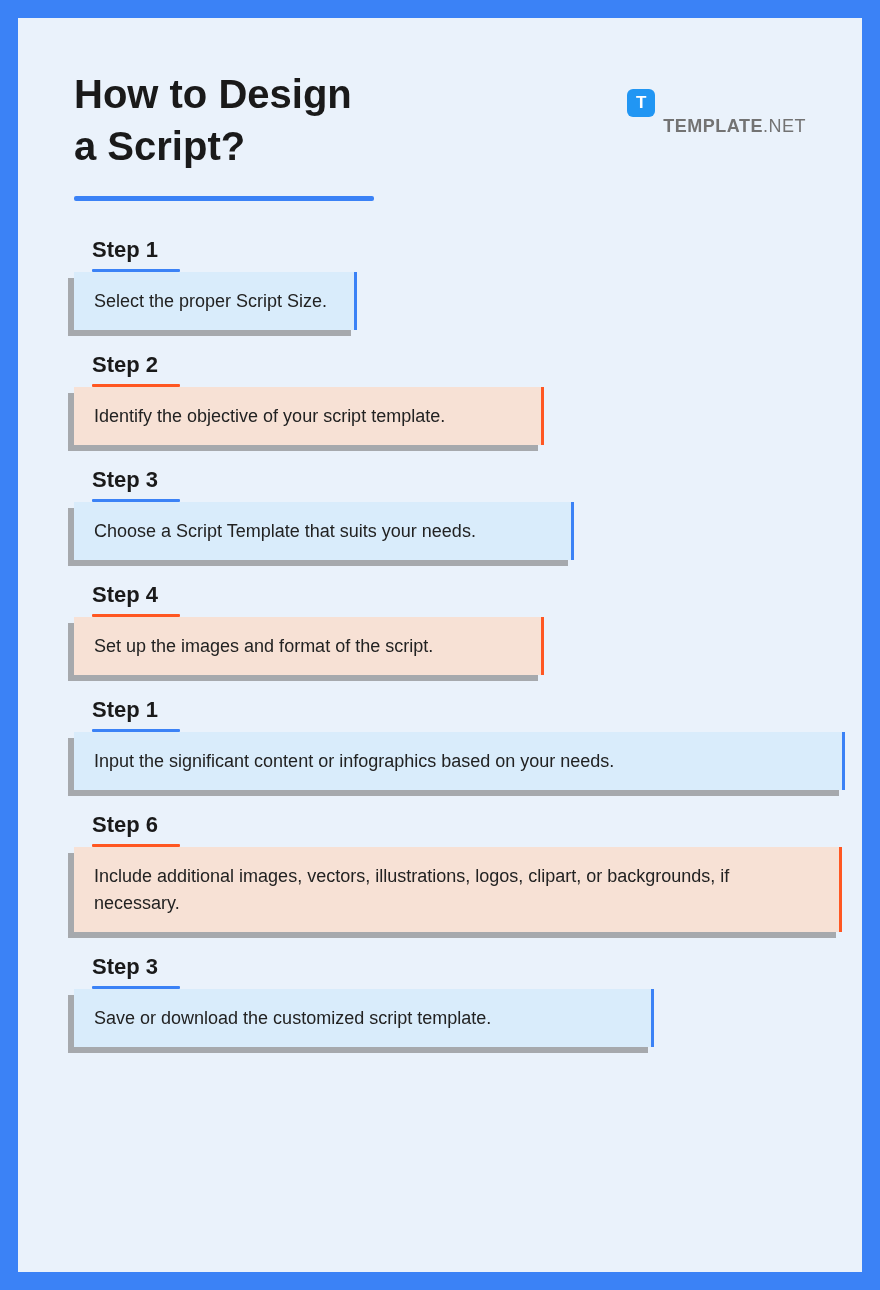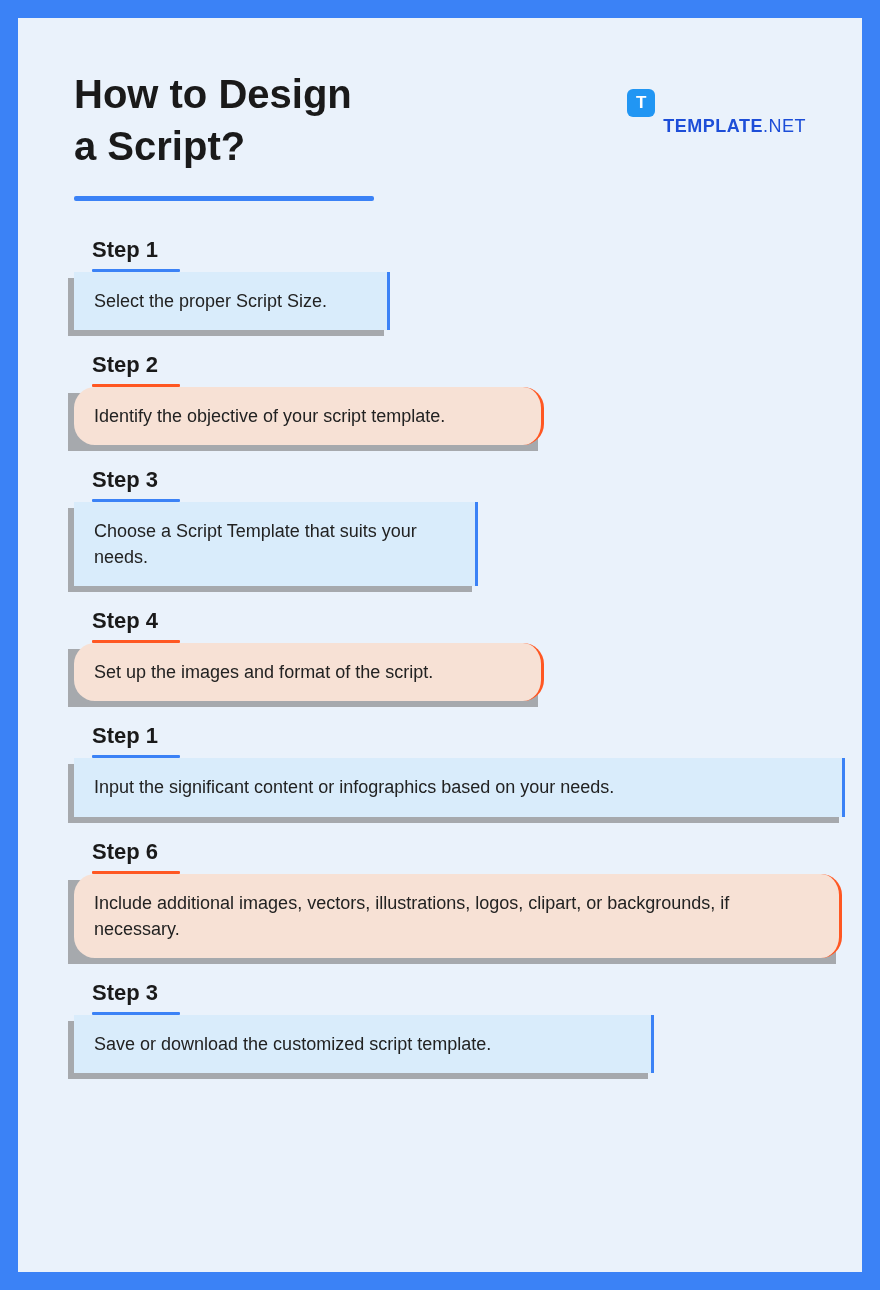--- a/index.html
+++ b/index.html
@@ -53,21 +53,21 @@
     align-items: center;
     justify-content: center;
     color: #fff;
     font-weight: 900;
     font-size: 17px;
   }
   .logo-text {
     font-weight: 800;
     font-size: 18px;
     letter-spacing: 0.5px;
-    color: #1d4ed8;
+    color: #737373;
     margin-top: 48px;
   }
   .logo-text .light {
     font-weight: 400;
   }
   .steps {
     margin-top: 36px;
     display: flex;
     flex-direction: column;
     gap: 22px;
@@ -110,21 +110,20 @@
     line-height: 1.45;
     z-index: 1;
   }
   .step-box.blue {
     background: #d9ecfb;
     border-right: 3px solid #3b82f6;
   }
   .step-box.orange {
     background: #f7e1d5;
     border-right: 3px solid #ff5722;
-    border-radius: 21px;
   }
   .underline-blue { background: #3b82f6; }
   .underline-orange { background: #ff5722; }
 </style>
 </head>
 <body>
 
 <div class="page">
 
   <div class="header">
@@ -143,21 +142,21 @@
         <span>TEMPLATE</span><span class="light">.NET</span>
       </div>
     </div>
   </div>
 
   <div class="steps">
 
     <div class="step">
       <div class="step-label">Step 1</div>
       <div class="step-underline underline-blue" style="width:88px"></div>
-      <div class="step-box-wrap" style="width:316px">
+      <div class="step-box-wrap" style="width:283px">
         <div class="step-shadow"></div>
         <div class="step-box blue">
           <span>Select the proper Script Size.</span>
         </div>
       </div>
     </div>
 
     <div class="step">
       <div class="step-label">Step 2</div>
       <div class="step-underline underline-orange" style="width:88px"></div>
@@ -165,21 +164,21 @@
         <div class="step-shadow"></div>
         <div class="step-box orange">
           <span>Identify the objective of your script template.</span>
         </div>
       </div>
     </div>
 
     <div class="step">
       <div class="step-label">Step 3</div>
       <div class="step-underline underline-blue" style="width:88px"></div>
-      <div class="step-box-wrap" style="width:404px">
+      <div class="step-box-wrap" style="width:500px">
         <div class="step-shadow"></div>
         <div class="step-box blue">
           <span>Choose a Script Template that suits your needs.</span>
         </div>
       </div>
     </div>
 
     <div class="step">
       <div class="step-label">Step 4</div>
       <div class="step-underline underline-orange" style="width:88px"></div>

